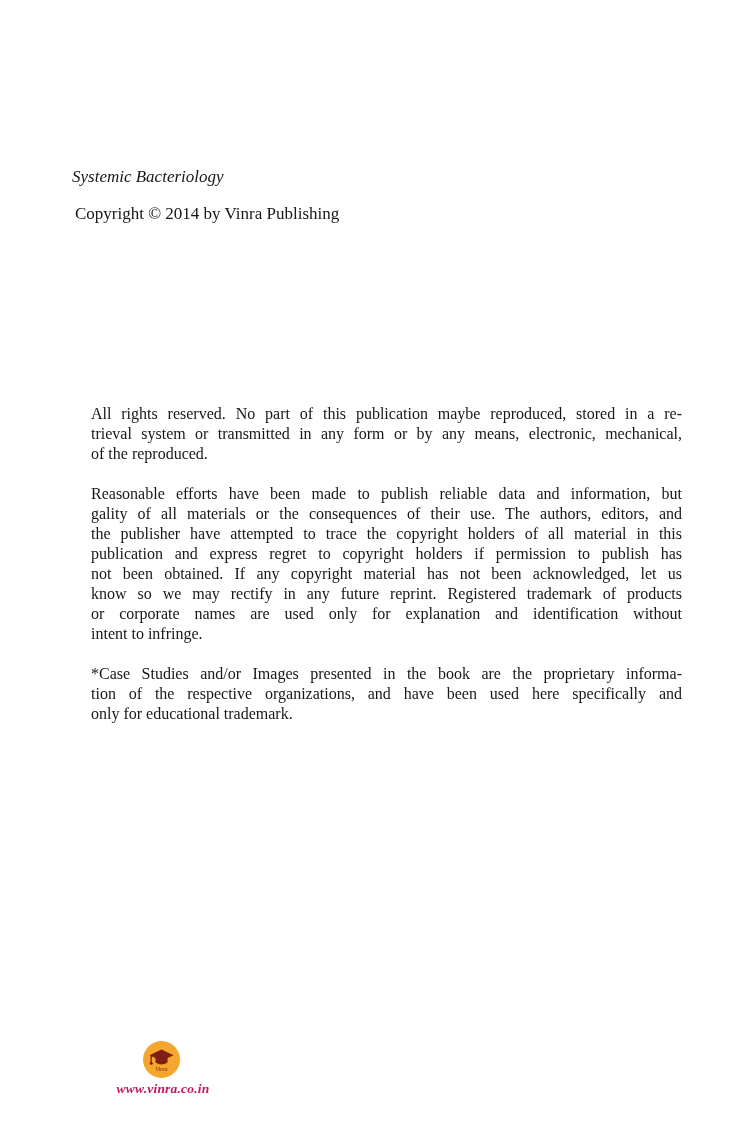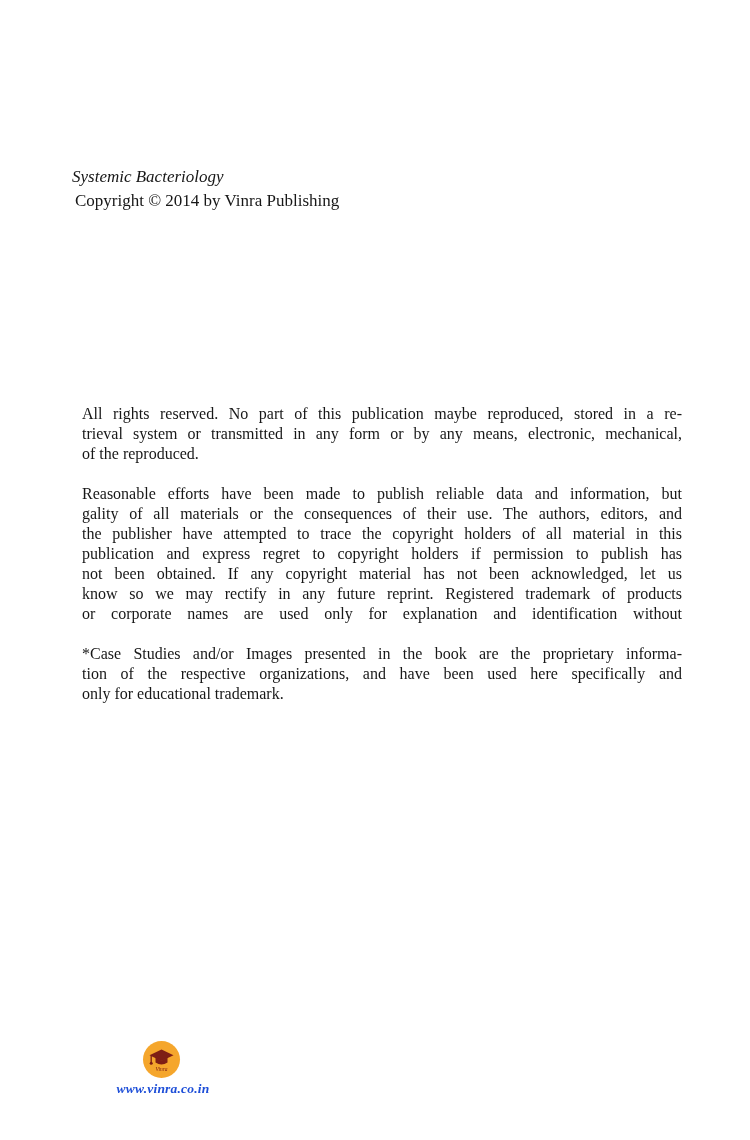--- a/index.html
+++ b/index.html
@@ -16,33 +16,33 @@
     position: absolute;
     left: 72px;
     top: 166px;
     font-size: 17px;
     line-height: 22px;
     font-style: italic;
   }
   .copyright-line {
     position: absolute;
     left: 75px;
-    top: 190px;
+    top: 203px;
     font-size: 17px;
     line-height: 22px;
   }
   .legal-block {
     position: absolute;
     left: 75px;
     top: 404px;
     width: 607px;
     font-size: 16px;
     line-height: 20px;
   }
-  .paragraph { margin: 0 0 20px 7px; }
+  .paragraph { margin: 0 0 20px 16px; }
   .paragraph:last-child { margin-bottom: 0; }
   .line {
     text-align: justify;
     text-align-last: justify;
     height: 20px;
     white-space: normal;
   }
   .line.last { text-align-last: left; }
   .logo-circle {
     position: absolute;
@@ -84,35 +84,36 @@
         <div class="line last">of the reproduced.</div>
       </div>
       <div class="paragraph">
         <div class="line">Reasonable efforts have been made to publish reliable data and information, but</div>
         <div class="line">gality of all materials or the consequences of their use. The authors, editors, and</div>
         <div class="line">the publisher have attempted to trace the copyright holders of all material in this</div>
         <div class="line">publication and express regret to copyright holders if permission to publish has</div>
         <div class="line">not been obtained. If any copyright material has not been acknowledged, let us</div>
         <div class="line">know so we may rectify in any future reprint. Registered trademark of products</div>
         <div class="line">or corporate names are used only for explanation and identification without</div>
+        <div class="line last">intent to infringe.</div>
       </div>
       <div class="paragraph">
         <div class="line">*Case Studies and/or Images presented in the book are the proprietary informa-</div>
         <div class="line">tion of the respective organizations, and have been used here specifically and</div>
         <div class="line last">only for educational trademark.</div>
       </div>
     </div>
 
   <div class="logo-circle" style="background: rgb(245, 166, 44);">
     <svg width="33" height="33" viewBox="0 0 33 33">
       <g>
         <path class="cap-fill" d="M16.5 6.5 L28.5 12.2 L16.5 18 L4.5 12.2 Z" fill="#7E1E15"></path>
         <path class="cap-fill" d="M10.5 14.6 L10.5 19.6 Q16.5 23.6 22.5 19.6 L22.5 14.6 L16.5 17.4 Z" fill="#7E1E15"></path>
         <path class="cap-stroke" d="M6.2 12.6 L6.2 19.2" fill="none" stroke-width="1.3" stroke="#7E1E15"></path>
         <circle class="cap-fill" cx="6.2" cy="20.3" r="1.5" fill="#7E1E15"></circle>
       </g>
       <text class="cap-fill" x="16.5" y="27.5" text-anchor="middle" font-size="5.5" font-style="italic" font-family="Liberation Serif, serif" fill="#7E1E15">Vinra</text>
     </svg>
   </div>
 
-  <div class="website-url" style="color: #1d4ed8;">www.vinra.co.in</div>
+  <div class="website-url" style="color: #be185d;">www.vinra.co.in</div>
 
 </div>
 
 </body></html>

